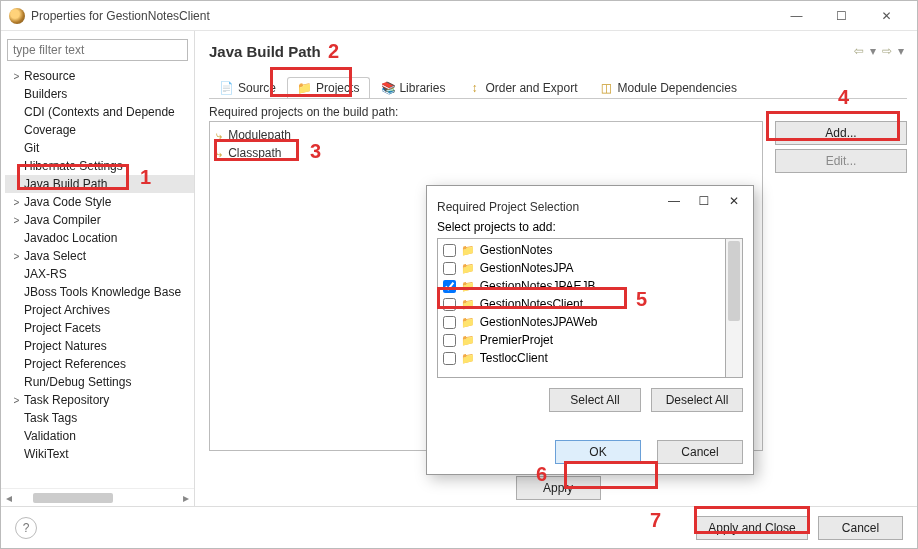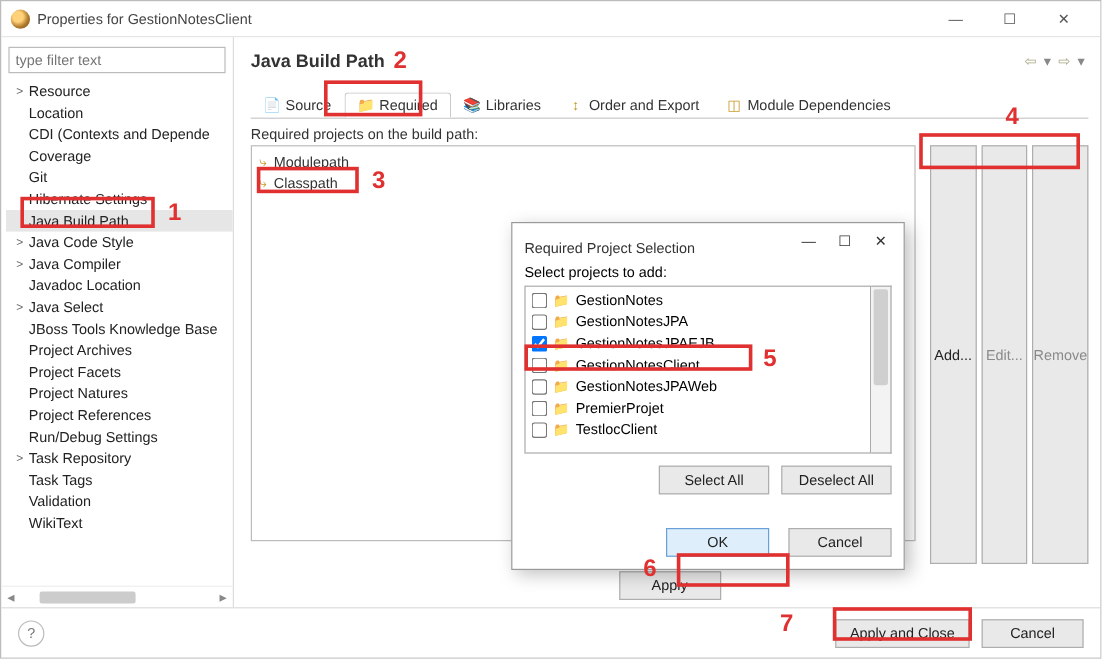--- a/index.html
+++ b/index.html
@@ -27,21 +27,21 @@
   .navbtn { padding: 0 3px; color: #aa8; }
   .tabs { display: flex; align-items: flex-end; border-bottom: 1px solid #c9c9c9; height: 26px; margin-top: 8px; }
   .tab { display:flex; align-items:center; gap:4px; padding: 3px 10px; border: 1px solid transparent; border-bottom: none; color: #333; position:relative; }
   .tab .ic { width:14px; height:14px; display:flex; align-items:center; justify-content:center; }
   .tab.active { background: #fff; border-color: #c9c9c9; border-radius: 3px 3px 0 0; }
   .req-label { margin-top: 6px; color: #333; }
   .midrow { display: flex; gap: 12px; margin-top: 2px; flex:1; min-height:0;}
   .reqbox { flex:1; border: 1px solid #bbb; background:#fff; height: 330px; padding: 4px 6px;}
   .path-row { display:flex; align-items:center; gap:6px; height:18px; color:#333;}
   .path-ico { color:#c99a29; font-size:11px;}
-  .side-btns { width: 132px; display:flex; flex-direction:row; gap:4px;}
+  .side-btns { width: 132px; display:flex; flex-direction:column; gap:4px;}
   .btn { border:1px solid #adadad; background:#e9e9e9; padding:4px 0; text-align:center; width:100%; color:#222; }
   .btn.disabled { color:#8a8a8a; }
   .btn.small { width:85px; }
   .footer { height: 42px; border-top:1px solid #ddd; display:flex; align-items:center; padding:0 14px; gap:10px;}
   .footer .q { width:22px; height:22px; border:1px solid #bbb; border-radius:50%; display:flex;align-items:center;justify-content:center;color:#777;}
   .footer .spacer { flex:1; }
   .apply-row { display:flex; justify-content:center; padding: 6px 0 6px 0; }
   
   .modal { position:absolute; left:426px; top:185px; width:328px; border:1px solid #999; background:#fff; box-shadow: 4px 4px 14px rgba(0,0,0,0.25); display:flex; flex-direction:column;}
   .modal .mtitle { height:28px; display:flex; align-items:flex-end; padding:0 4px; color:#333;}
@@ -82,21 +82,21 @@
       <div class="filter">
         <input type="text" placeholder="type filter text" style="">
       </div>
       <div class="tree" id="tree">
           <div class="tree-row">
             <span class="tw">&gt;</span>
             <span>Resource</span>
           </div>
           <div class="tree-row">
             <span class="tw"></span>
-            <span>Location</span>
+            <span>Builders</span>
           </div>
           <div class="tree-row">
             <span class="tw"></span>
             <span>CDI (Contexts and Depende</span>
           </div>
           <div class="tree-row">
             <span class="tw"></span>
             <span>Coverage</span>
           </div>
           <div class="tree-row">
@@ -119,20 +119,24 @@
             <span class="tw">&gt;</span>
             <span>Java Compiler</span>
           </div>
           <div class="tree-row">
             <span class="tw"></span>
             <span>Javadoc Location</span>
           </div>
           <div class="tree-row">
             <span class="tw">&gt;</span>
             <span>Java Select</span>
+          </div>
+          <div class="tree-row">
+            <span class="tw"></span>
+            <span>JAX-RS</span>
           </div>
           <div class="tree-row">
             <span class="tw"></span>
             <span>JBoss Tools Knowledge Base</span>
           </div>
           <div class="tree-row">
             <span class="tw"></span>
             <span>Project Archives</span>
           </div>
           <div class="tree-row">
@@ -183,21 +187,21 @@
         <span class="navbtn">⇨</span>
         <span class="navbtn" style="color:#888">▾</span>
       </div>
       <div class="tabs" id="tabs">
           <div class="tab">
             <span class="ic svg-proj">📄</span>
             <span>Source</span>
           </div>
           <div class="tab active">
             <span class="ic svg-proj">📁</span>
-            <span>Required</span>
+            <span>Projects</span>
           </div>
           <div class="tab">
             <span class="ic svg-proj">📚</span>
             <span>Libraries</span>
           </div>
           <div class="tab">
             <span class="ic svg-proj">↕</span>
             <span>Order and Export</span>
           </div>
           <div class="tab">
@@ -213,21 +217,20 @@
               <span>Modulepath</span>
             </div>
             <div class="path-row">
               <span class="path-ico">⤷</span>
               <span>Classpath</span>
             </div>
           </div>
         <div class="side-btns">
           <button class="btn">Add...</button>
           <button class="btn disabled">Edit...</button>
-          <button class="btn disabled">Remove</button>
         </div>
       </div>
       <div class="apply-row">
         <button class="btn small">Apply</button>
       </div>
     </div>
   </div>
   <div class="footer">
     <div class="q">?</div>
     <div class="spacer"></div>

